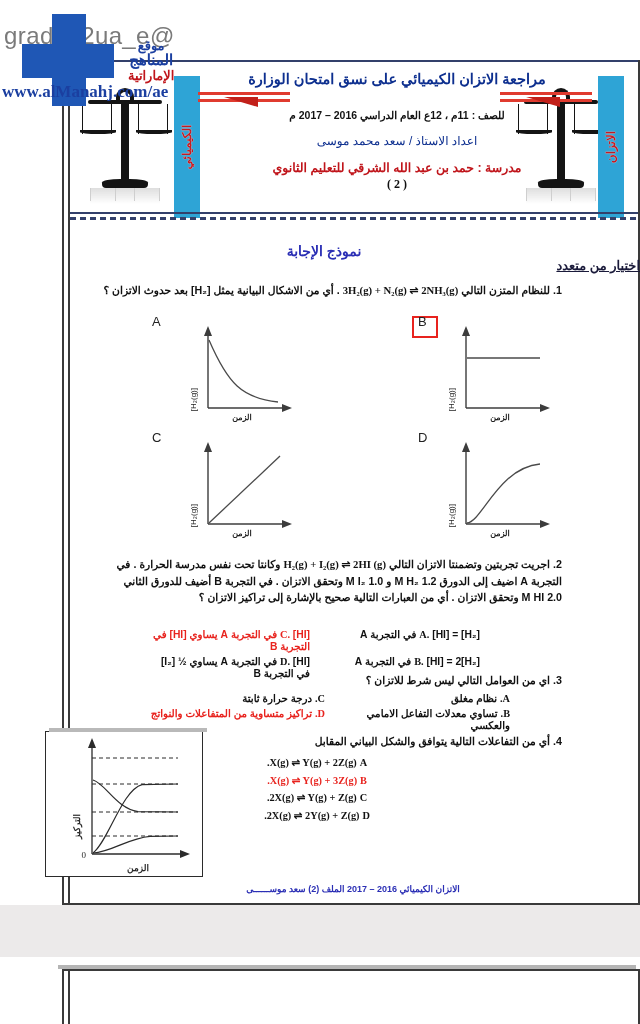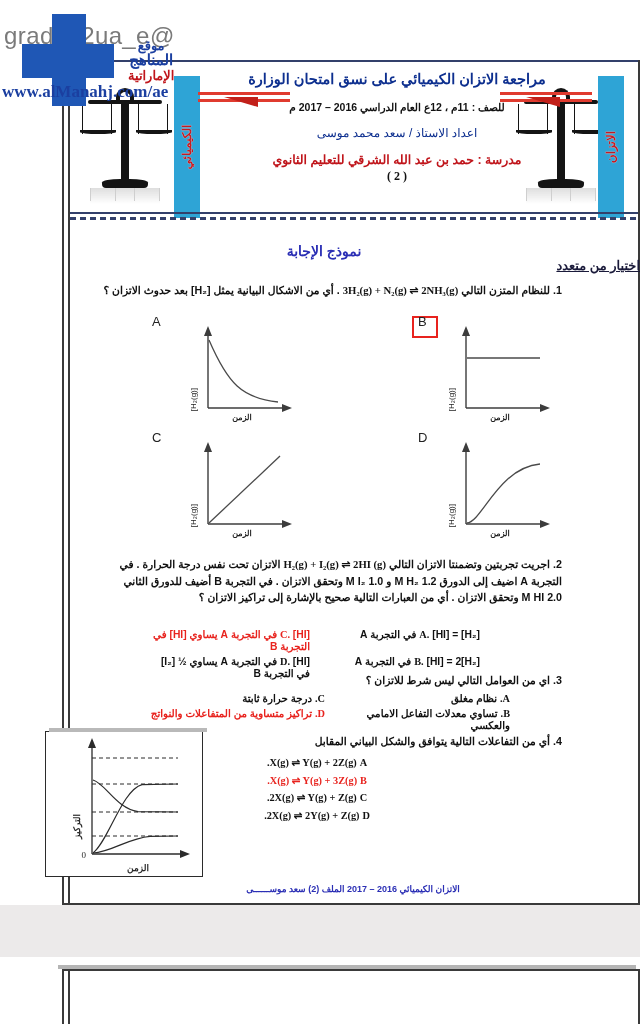--- a/index.html
+++ b/index.html
@@ -66,21 +66,21 @@
   .arrow-mark .b1 { top:4px; } .arrow-mark .b2 { top:11px; }
   .arrow-mark .tri { position:absolute; left:26px; top:9px; width:0; height:0;
                      border-top:10px solid #c2201a; border-left:34px solid transparent; }
   .arrow-left  { left:128px; top:36px; }
   .arrow-right { right:46px;  top:36px; }
 
   .hdr-text { position:absolute; left:132px; right:46px; top:18px; text-align:center; }
   .t-title { font-family:"Liberation Sans", sans-serif; font-weight:bold; font-size:14.5px;
              color:#0d2f8f; line-height:1.25;text-align:center; }
   .t-grade { font-family:"Liberation Sans", sans-serif; font-weight:bold; font-size:10.5px;
-             color:#111; margin-top:13px; direction:rtl; }
+             color:#111; margin-top:21px; direction:rtl; }
   .t-teacher { font-family:"Liberation Sans", sans-serif; font-weight:normal; font-size:12px;
                color:#0d2f8f; margin-top:13px; }
   .t-school { font-family:"Liberation Sans", sans-serif; font-weight:bold; font-size:12.5px;
               color:#c0151b; margin-top:12px; }
   .t-num { font-family:"Liberation Serif", serif; font-weight:bold; font-size:12px; color:#111; margin-top:2px; }
 
   
   .answer-model { position:absolute; left:8px; right:0; top:243px; text-align:center;
                   font-family:"Liberation Sans", sans-serif; font-weight:bold;
                   font-size:14px; color:#2b2fb5; }
@@ -294,21 +294,21 @@
         <text class="axlabel" x="96" y="106" text-anchor="middle">الزمن</text>
       </svg>
     </div>
   </div>
 
   <div class="q" style="top:556px;">
     <div>
       <span class="num">2.</span>
       <span>اجريت تجربتين وتضمنتا الاتزان التالي</span>
       <span class="mono">H₂(g) + I₂(g) ⇌ 2HI (g)</span>
-      <span>الاتزان تحت نفس درجة الحرارة . في</span>
+      <span>وكانتا تحت نفس مدرسة الحرارة . في</span>
     </div>
     <div>التجربة A اضيف إلى الدورق 1.2 M H₂ و 1.0 M I₂ وتحقق الاتزان . في التجربة B أضيف للدورق الثاني</div>
     <div>2.0 M HI وتحقق الاتزان . أي من العبارات التالية صحيح بالإشارة إلى تراكيز الاتزان ؟</div>
   </div>
 
   <div class="opts opt-grid" style="top:628px; right:160px; left:150px;">
     <div>
       <span class="opt-eq">A.</span>
       <span>[HI] = [H₂] في التجربة A</span>
     </div>

